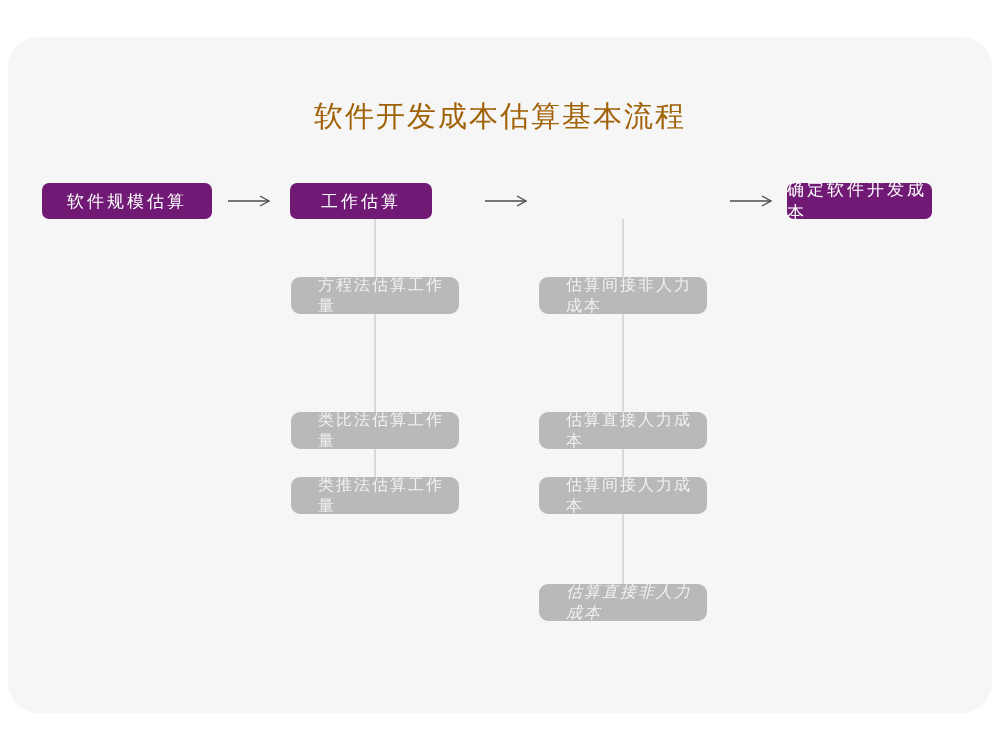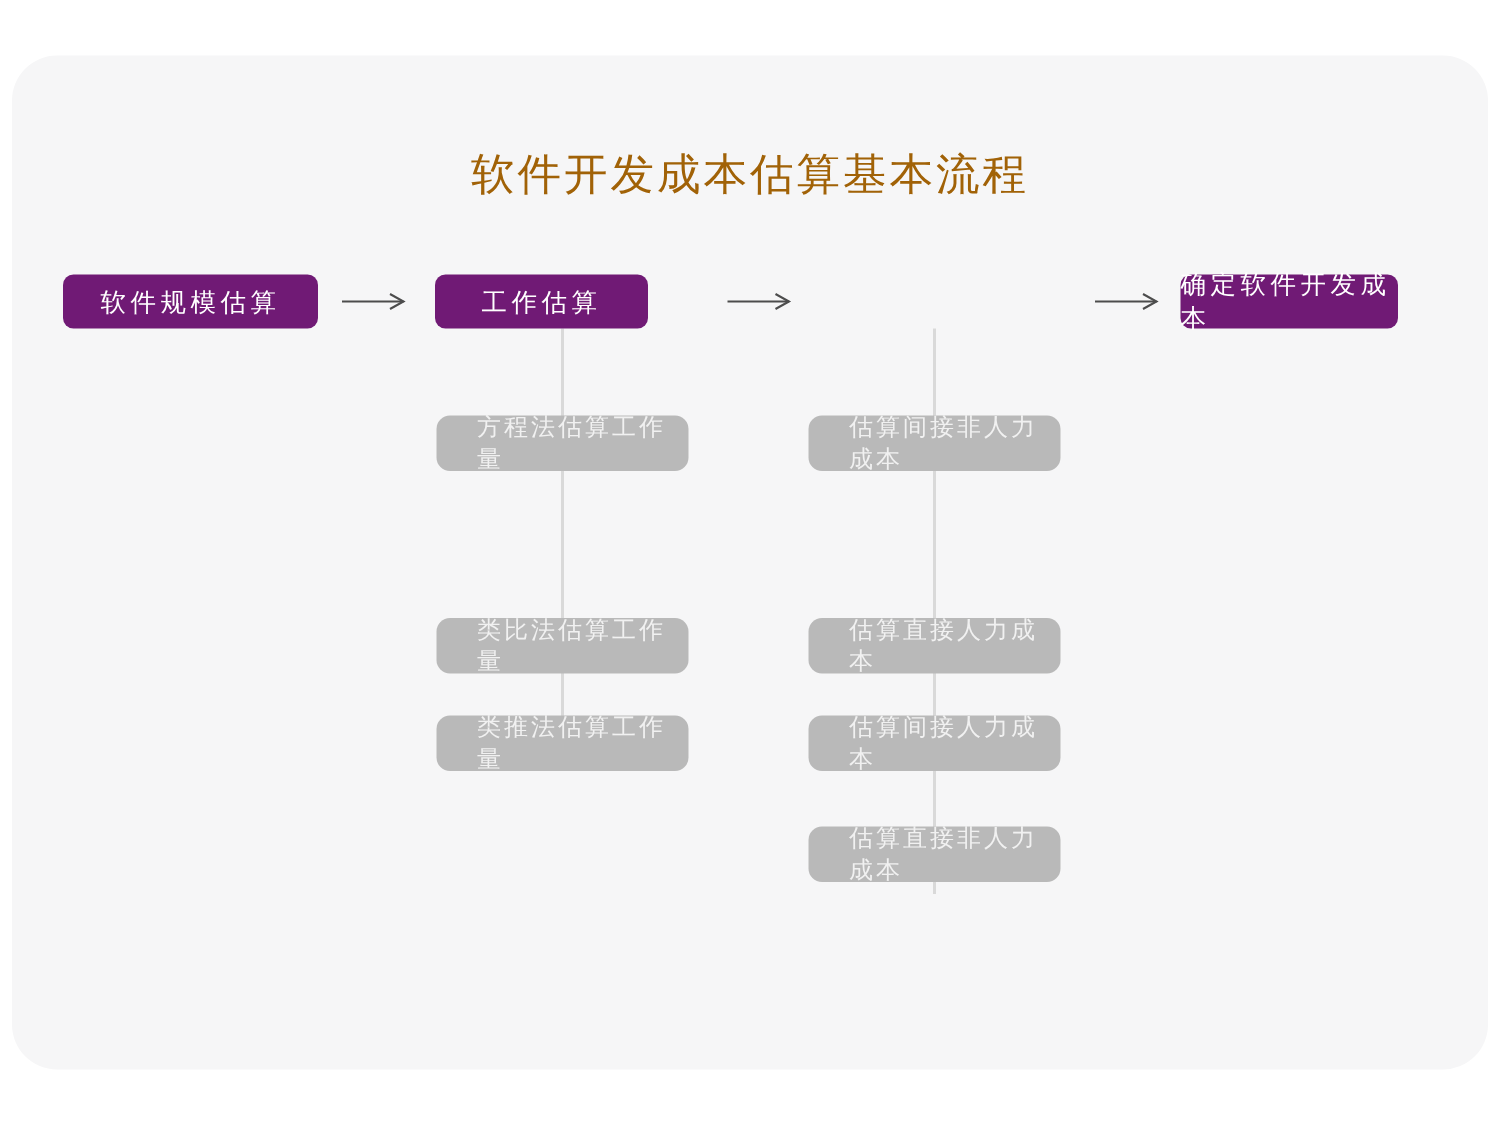--- a/index.html
+++ b/index.html
@@ -69,21 +69,21 @@
     justify-content: center;
     z-index: 2;
     box-sizing: border-box;
     padding-left: 27px;
   }
   .col-a { left: 291px; }
   .col-b { left: 539px; }
   .row-1 { top: 277px; }
   .row-2 { top: 364px; margin-top: 48px; }
   .row-3 { top: 477px; }
-  .row-4 { top: 551px; }
+  .row-4 { top: 584px; font-style: italic; }
   .vline {
     position: absolute;
     width: 2px;
     background: #d9d9d9;
     z-index: 1;
   }
   .vline-a { left: 374px; top: 219px; height: 277px; }
   .vline-b { left: 622px; top: 219px; height: 377px; }
   .arrow {
     position: absolute;

